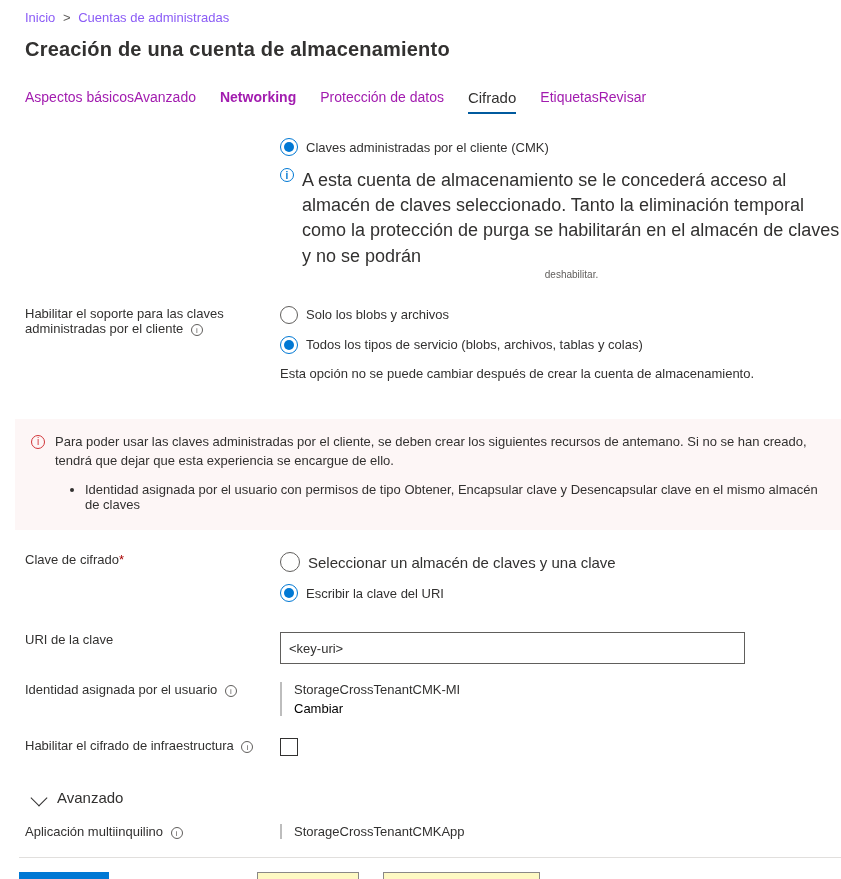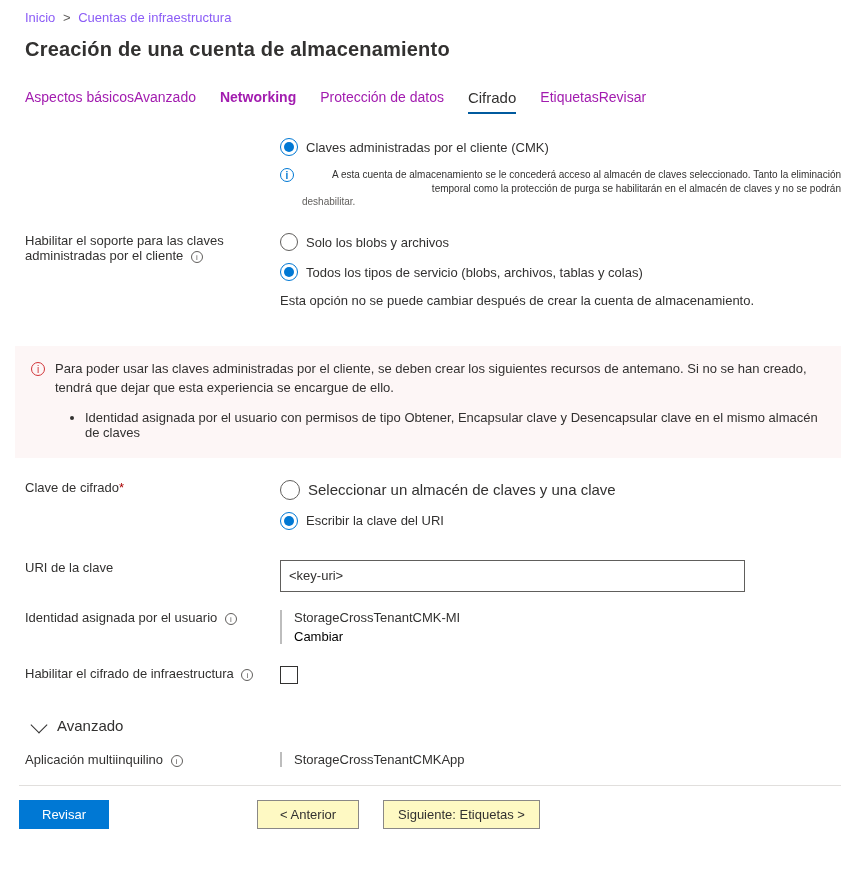--- a/index.html
+++ b/index.html
@@ -67,21 +67,21 @@
     .note-box {
       display: flex; gap: 8px; margin-bottom: 8px;
     }
     .note-ico { color: #0078d4; font-weight: bold; flex-shrink: 0; }
     .note-ico.circle {
       width: 14px; height: 14px; border-radius: 50%;
       border: 1px solid #0078d4;
       display: inline-flex; align-items: center; justify-content: center;
       font-size: 10px;
     }
-    .note-text { font-size: 10px; color: #323130; line-height: 1.4; text-align: right; }
+    .note-text { font-size: 18px; color: #323130; line-height: 1.4; }
     .sub-note { font-size: 13px; color: #323130; margin-top: 6px; margin-bottom: 20px; }
     .warn-block {
       background: #fdf6f6;
       padding: 14px 16px 18px 16px;
       margin-left: -10px; margin-right: -10px;
       margin-bottom: 22px;
     }
     .warn-head { display: flex; gap: 10px; align-items: flex-start; }
     .warn-ico {
       width: 14px; height: 14px; border-radius: 50%;
@@ -120,29 +120,29 @@
       margin-left: -6px;
     }
     .btn {
       padding: 6px 22px;
       font-size: 13px; cursor: pointer;
       border: 1px solid #8a8886;
       background: #fef9c3; color: #323130;
     }
     .btn.primary { background: #0078d4; color: #fff; border-color: #0078d4; }
     .btn.sm { padding: 5px 14px; }
-    .muted-sm { font-size: 10px; color: #605e5c; }
+    .muted-sm { font-size: 10px; color: #605e5c; text-align: center; }
   </style>
 </head>
 <body>
 
 <div class="breadcrumb">
   <a href="#">Inicio</a>
   <span class="sep">&gt;</span>
-  <a href="#">Cuentas de infraestructura</a>
+  <a href="#">Cuentas de administradas</a>
 </div>
 
 <h1 class="page-title">Creación de una cuenta de almacenamiento</h1>
 
 <div class="tabs">
   <div class="tab">Aspectos básicos</div>
   <div class="tab" style="margin-left:-24px">Avanzado</div>
   <div class="tab bold">Networking</div>
   <div class="tab">Protección de datos</div>
   <div class="tab active" style="font-size:15px">Cifrado</div>

